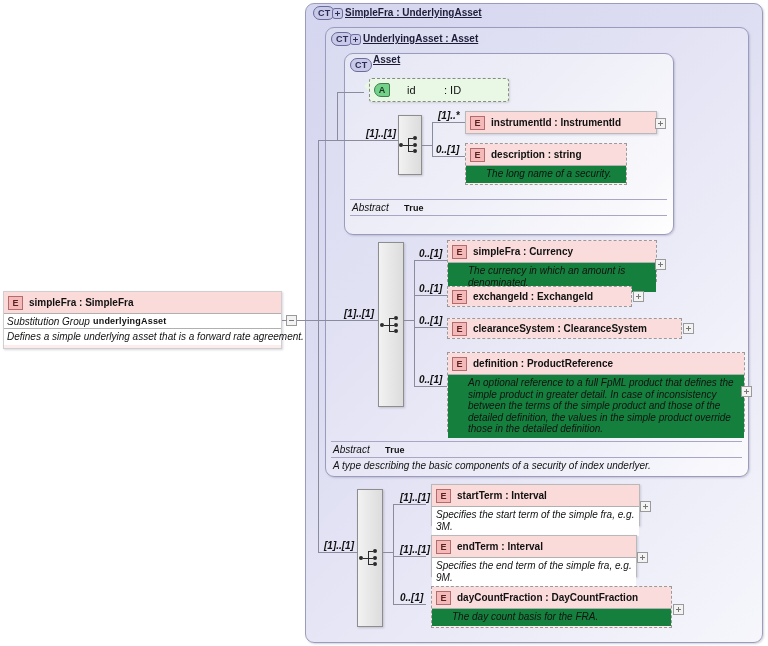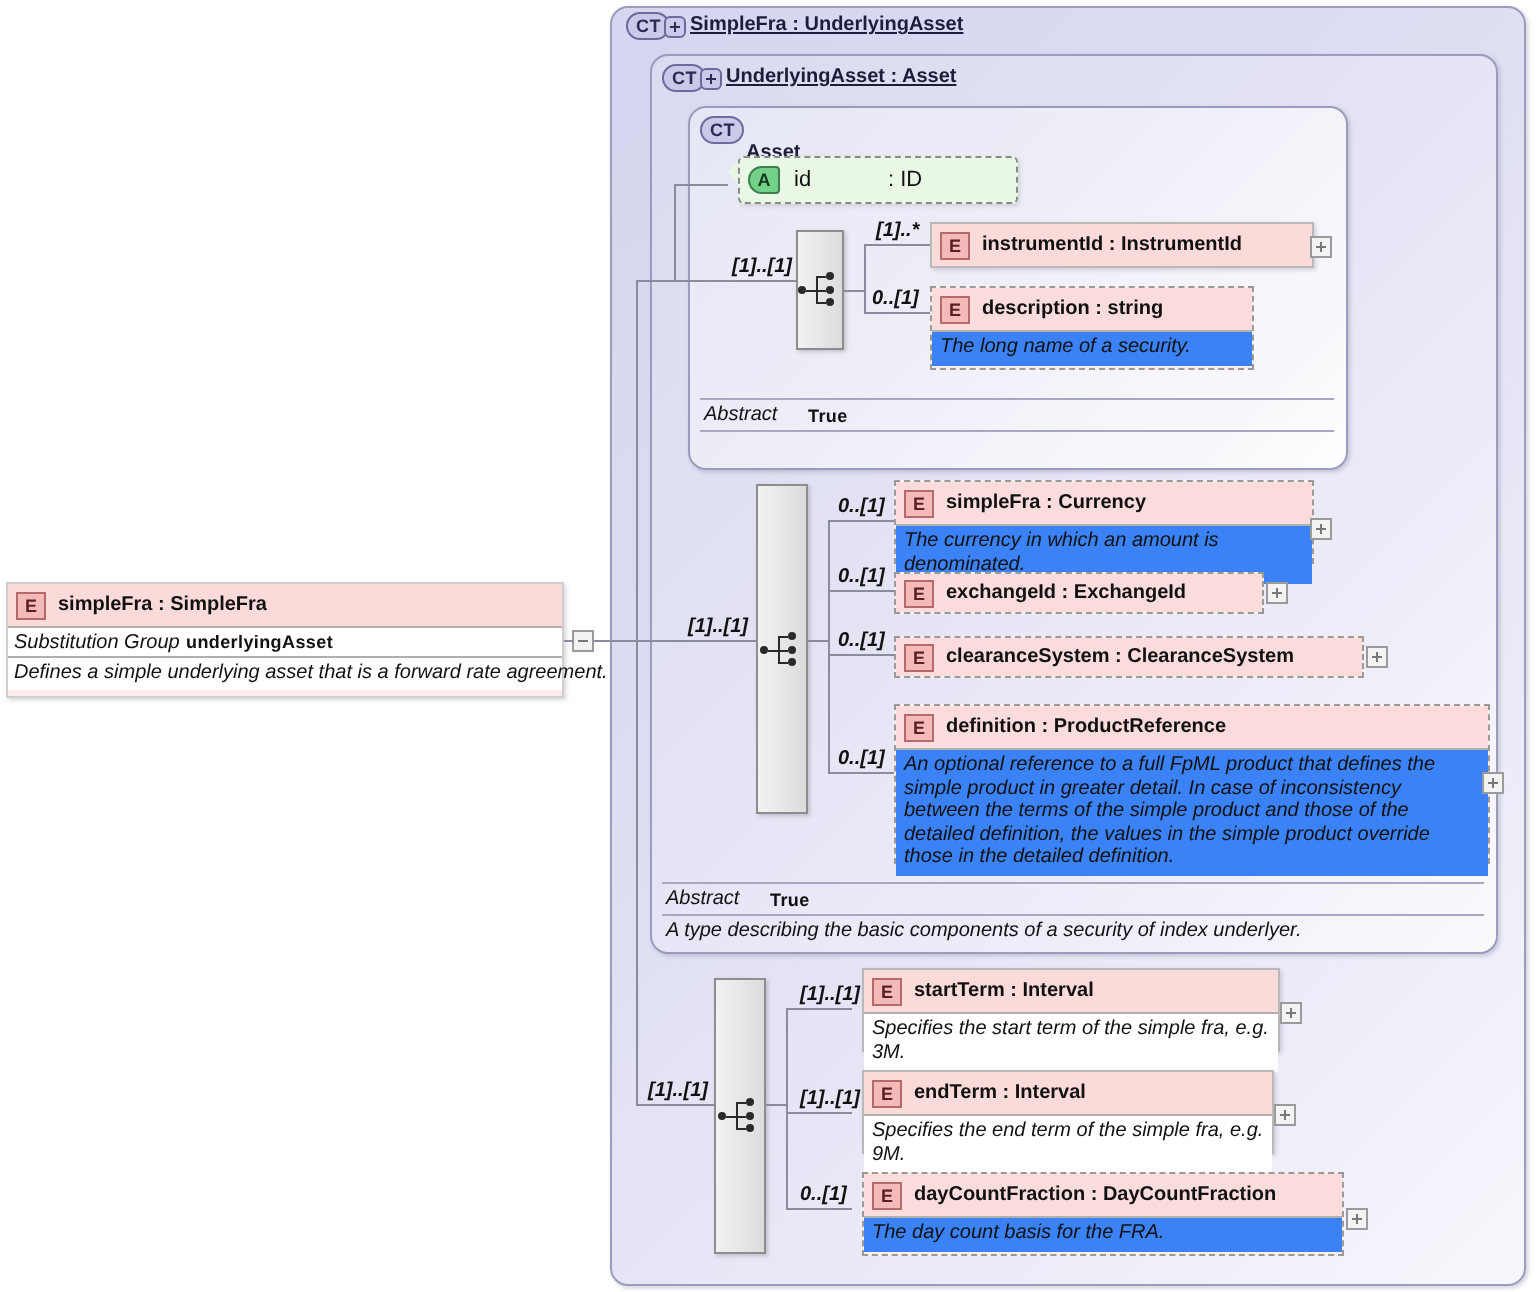--- a/index.html
+++ b/index.html
@@ -141,21 +141,21 @@
     flex: 0 0 auto;
   }
   .el-name {
     font-size: 10px; font-weight: bold; color: #111;
     white-space: nowrap;
   }
   .el-doc-wrap {
     background: #ffffff;
     border-top: 1px solid #b0b0b0;
   }
-  .el-box.optional .el-doc-wrap { background: #3b82f6; }
+  .el-box.optional .el-doc-wrap { background: #15803d; padding-left: 16px; }
   .el-doc {
     font-style: italic;
     font-size: 10px;
     color: #111;
     padding: 2px 4px 3px 4px;
     line-height: 12px;
   }
 
   
   .el-body-white { background: #ffffff; }
@@ -174,21 +174,21 @@
     margin-left: 4px;
     background: #74d18a;
     border: 1px solid #3f7d4f;
     border-radius: 7px 2px 2px 7px;
     color: #15381f;
     font-size: 9px; font-weight: bold;
     display: flex; align-items: center; justify-content: center;
     flex: 0 0 auto;
   }
   .attr-name {
-    font-size: 11px; color: #111; margin-left: 7px; white-space: nowrap;
+    font-size: 11px; color: #111; margin-left: 17px; white-space: nowrap;
   }
   .attr-type {
     font-size: 11px; color: #111; position: absolute; left: 74px; white-space: nowrap;
   }
   
   .attr-tail {
     position: absolute;
     width: 0; height: 0;
     border-top: 6px solid transparent;
     border-bottom: 6px solid transparent;
@@ -301,21 +301,21 @@
       <span class="fval">True</span>
     </div>
     <div class="rule"></div>
     <div class="fdoc">A type describing the basic components of a security of index underlyer.</div>
   </div>
 
   <div class="ct-box lvl3" style="left:344px; top:53px; width:330px; height:182px;"></div>
   <div class="ct-badge" style="left:350px; top:58px;">
     <span class="ct-pill">CT</span>
   </div>
-  <div class="ct-title" style="left:373px; top:71px;">Asset</div>
+  <div class="ct-title" style="left:373px; top:54px;">Asset</div>
 
   <div class="ct-footer" style="left:350px; top:199px; width:317px;">
     <div class="rule"></div>
     <div class="frow">
       <span class="fkey">Abstract</span>
       <span class="fval">True</span>
     </div>
     <div class="rule"></div>
   </div>
 

